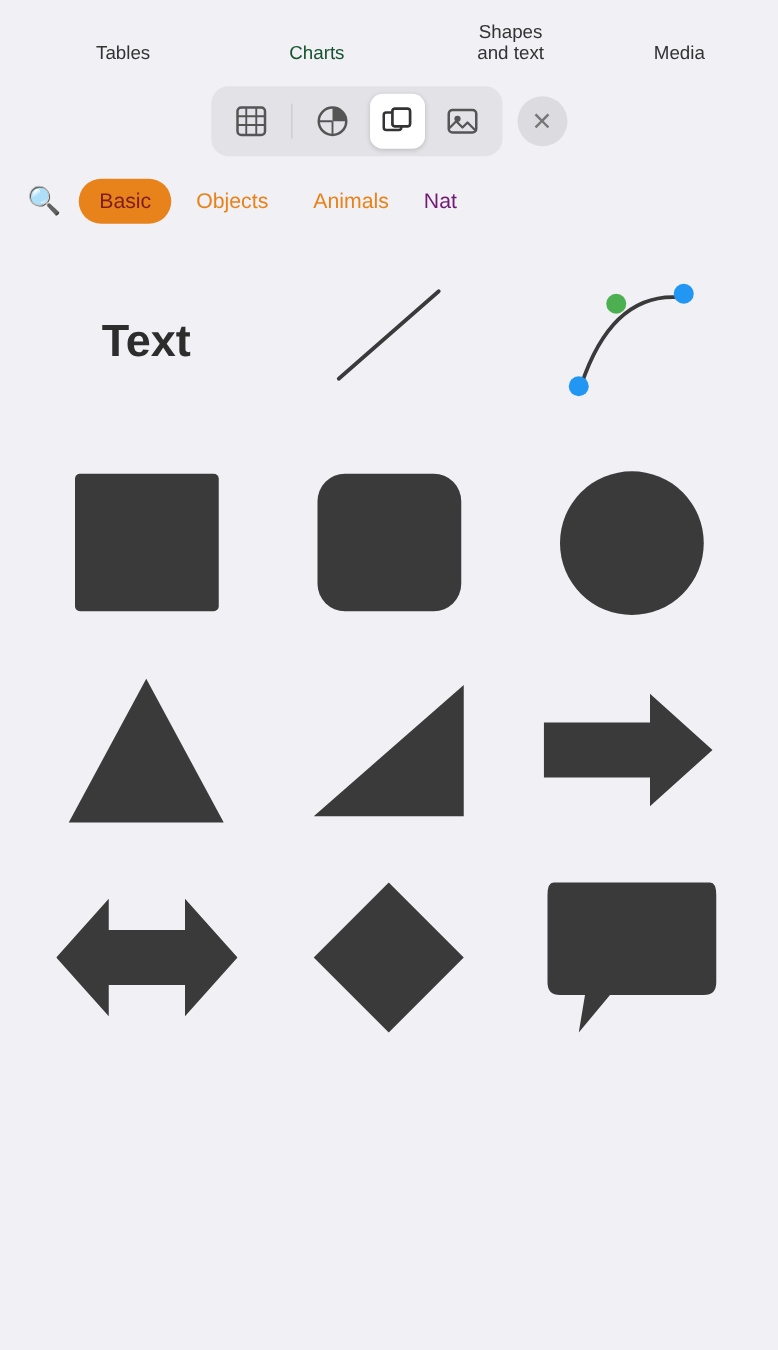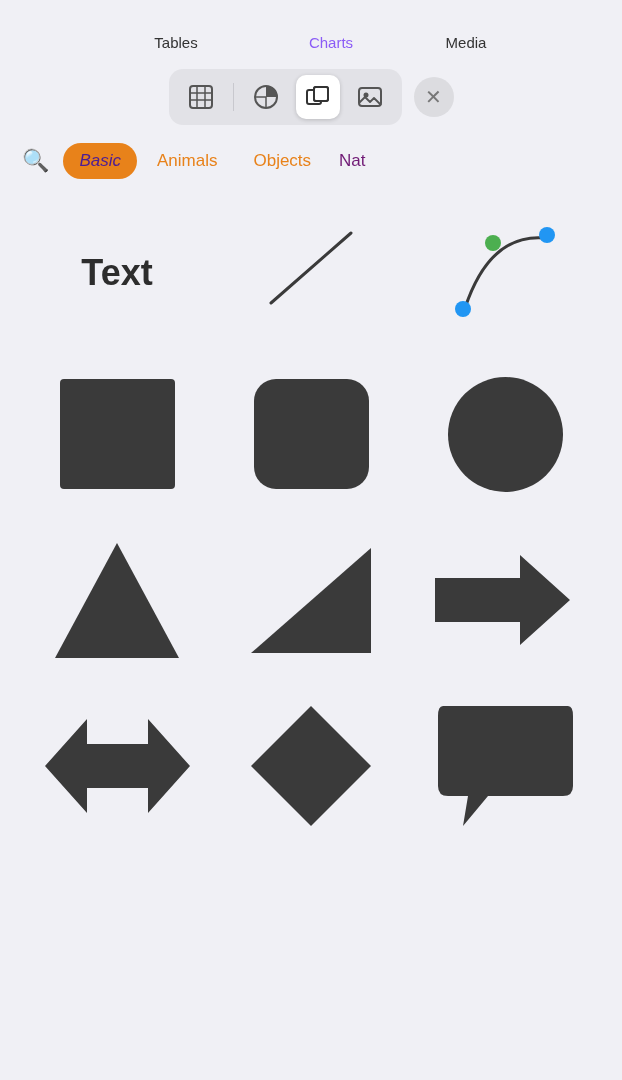--- a/index.html
+++ b/index.html
@@ -176,21 +176,24 @@
     }
   </style>
 </head>
 <body>
 
 <div style="display:flex; justify-content:center; align-items:flex-end; padding-top:14px; gap:0; padding-bottom:0;">
   <div style="display:flex; flex-direction:column; align-items:center; width:155px;margin-top:20px;">
     <span style="font-size:15px;color:#333;">Tables</span>
   </div>
   <div style="display:flex; flex-direction:column; align-items:center; width:155px;">
-    <span style="font-size:15px;color:#8b5cf6;">Charts</span>
+    <span style="font-size:15px;color:#14532d;">Charts</span>
+  </div>
+  <div style="display:flex; flex-direction:column; align-items:center; width:155px; text-align:center;">
+    <span style="font-size:15px;color:#333;white-space:pre-line;text-align:center;">Shapes<br>and text</span>
   </div>
   <div style="display:flex; flex-direction:column; align-items:center; width:115px;">
     <span style="font-size:15px;color:#333;">Media</span>
   </div>
 </div>
 
 <div class="toolbar" style="margin-top:8px;">
   <div class="toolbar-group">
 
     <button class="toolbar-btn" title="Tables">
@@ -231,23 +234,23 @@
   </div>
   <button class="toolbar-close">
     <span style="font-size:20px;color:#777;">✕</span>
   </button>
 </div>
 
 <div class="category-tabs">
   <button class="search-btn">
     <span style="color:#e8821a;font-size:22px;">🔍</span>
   </button>
-  <button class="tab-btn active" style="background:#e8821a;color:#4c1d95;font-style:italic;">Basic</button>
+  <button class="tab-btn active" style="background:#e8821a;color:#7f1d1d;">Basic</button>
+  <button class="tab-btn inactive">Objects</button>
   <button class="tab-btn inactive">Animals</button>
-  <button class="tab-btn inactive">Objects</button>
   <button class="tab-btn inactive" style="color:#701a75;font-size:17px;font-weight:500;background:transparent;border:none;cursor:pointer;padding:8px 8px;">Nat</button>
 </div>
 
 <div class="shapes-container">
 
   <div class="shapes-row" style="margin-top:10px;">
 
     <div class="shape-item">
       <span class="shape-text">Text</span>
     </div>

